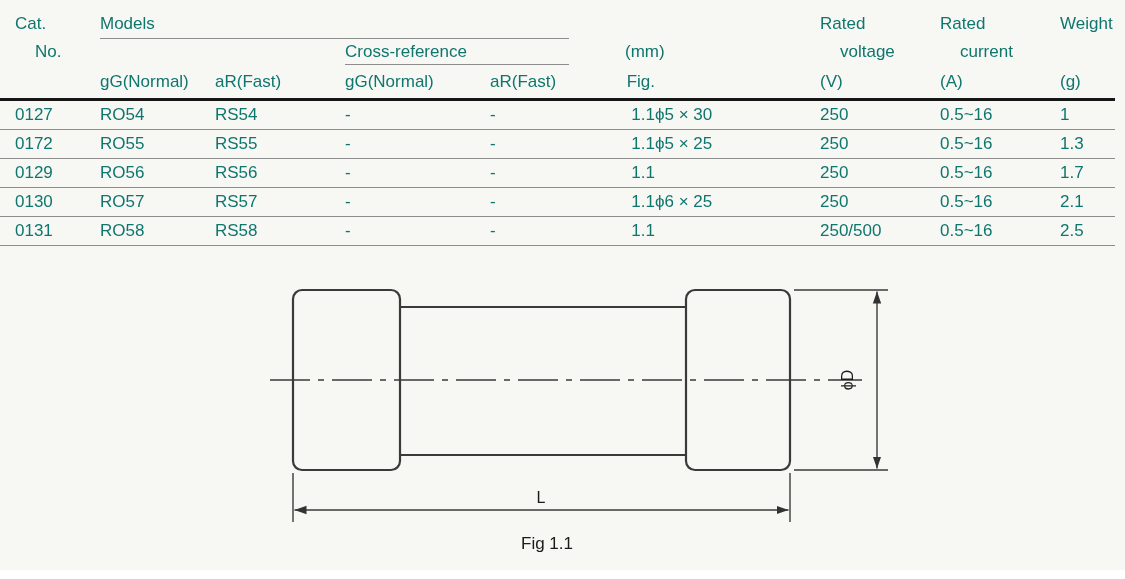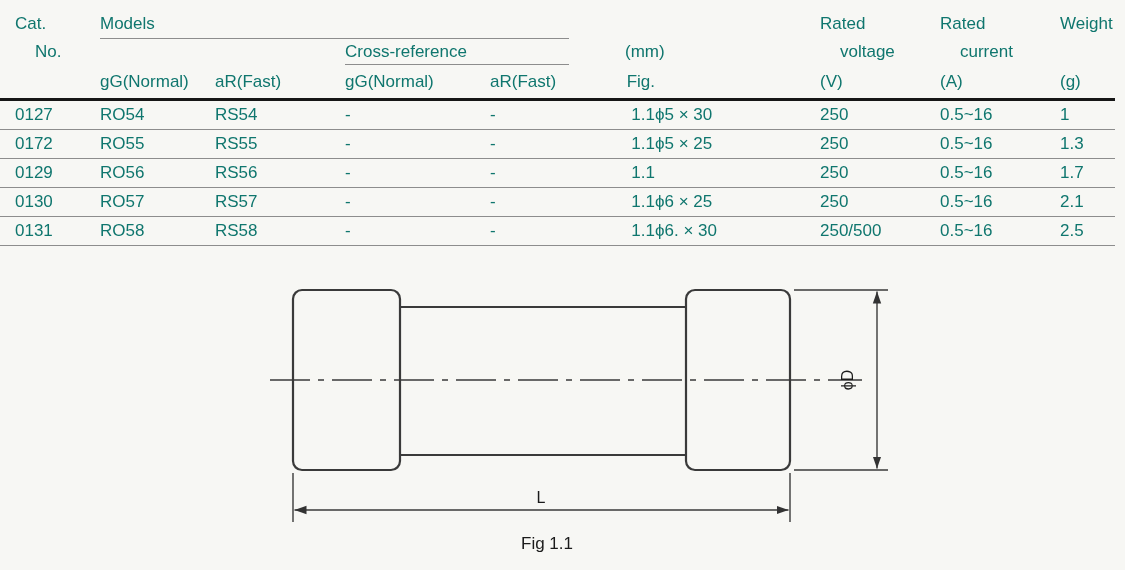--- a/index.html
+++ b/index.html
@@ -134,21 +134,20 @@
         <div class="dcell cc9">0.5~16</div>
         <div class="dcell cc10">2.1</div>
       </div>
       <div class="trow">
         <div class="dcell cc1">0131</div>
         <div class="dcell cc2">RO58</div>
         <div class="dcell cc3">RS58</div>
         <div class="dcell cc4">-</div>
         <div class="dcell cc5">-</div>
         <div class="dcell cc6">1.1</div>
-        <div class="dcell cc7">ϕ6. × 30</div>
         <div class="dcell cc8">250/500</div>
         <div class="dcell cc9">0.5~16</div>
         <div class="dcell cc10">2.5</div>
       </div>
     </div>
   </div>
 
   <svg class="diagram" width="1125" height="320" viewBox="0 0 1125 320">
     <defs>
       <marker id="arw" markerUnits="userSpaceOnUse" markerWidth="13" markerHeight="10" refX="12" refY="5" orient="auto-start-reverse">

